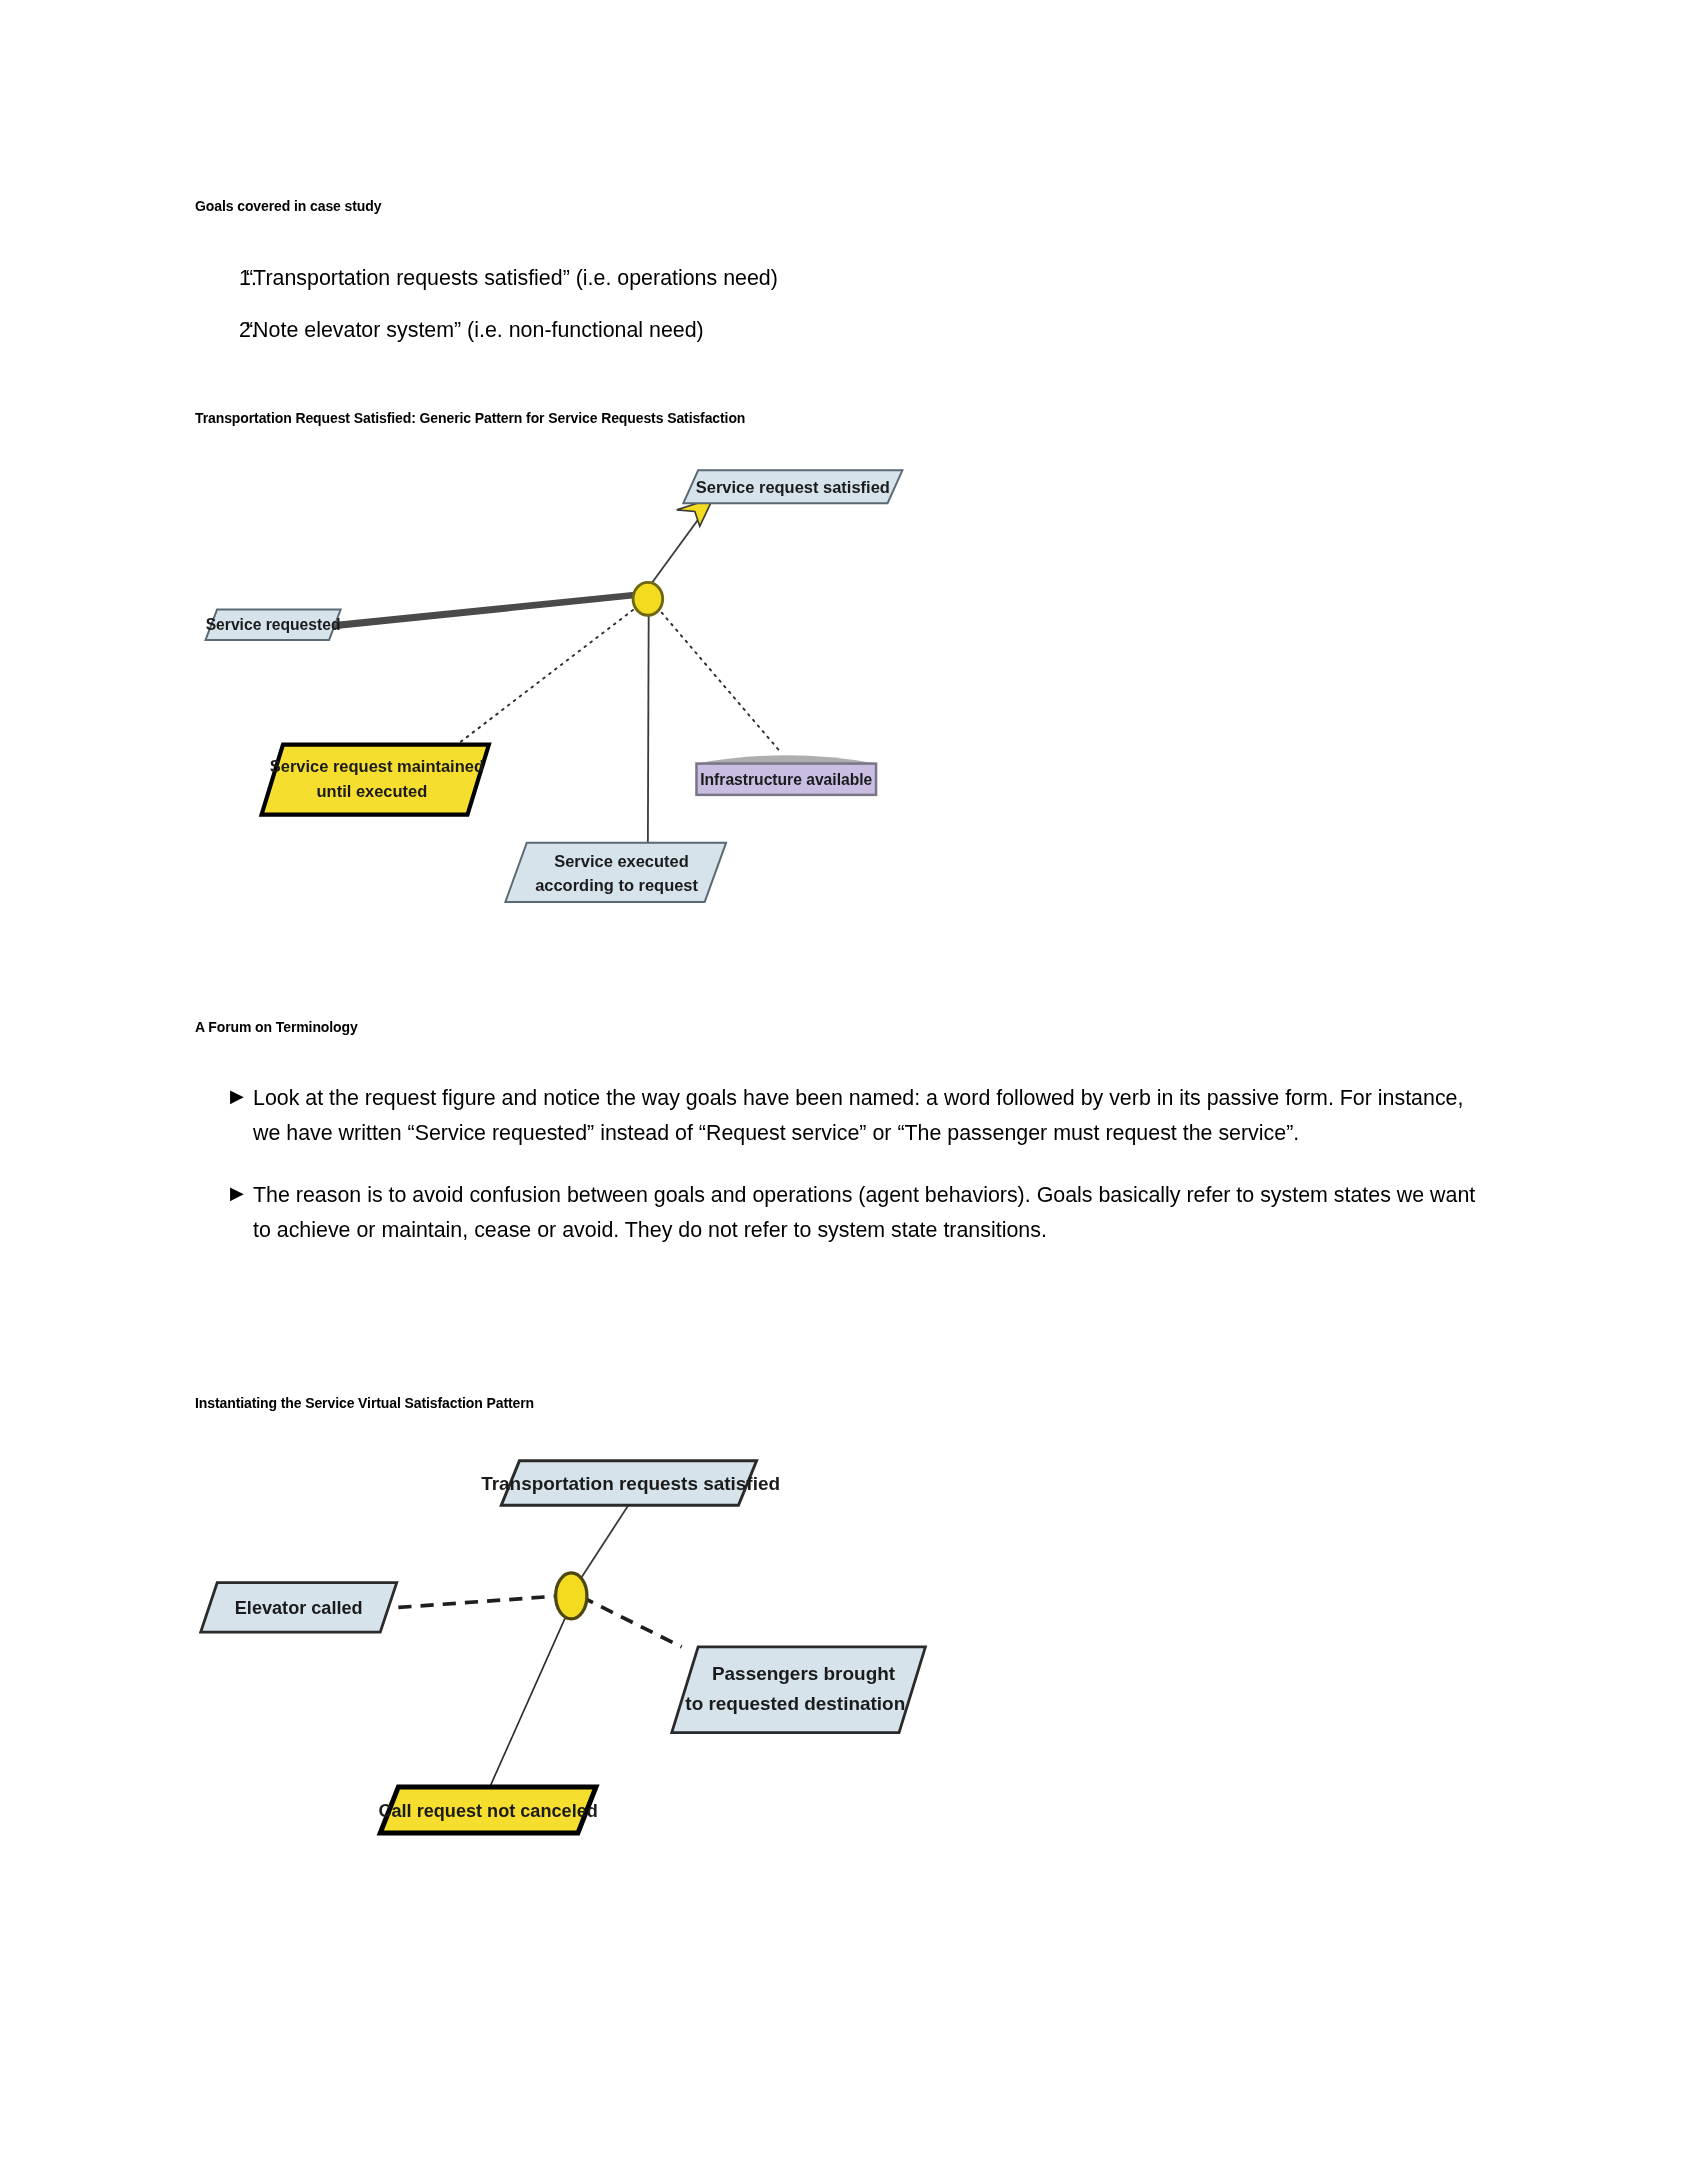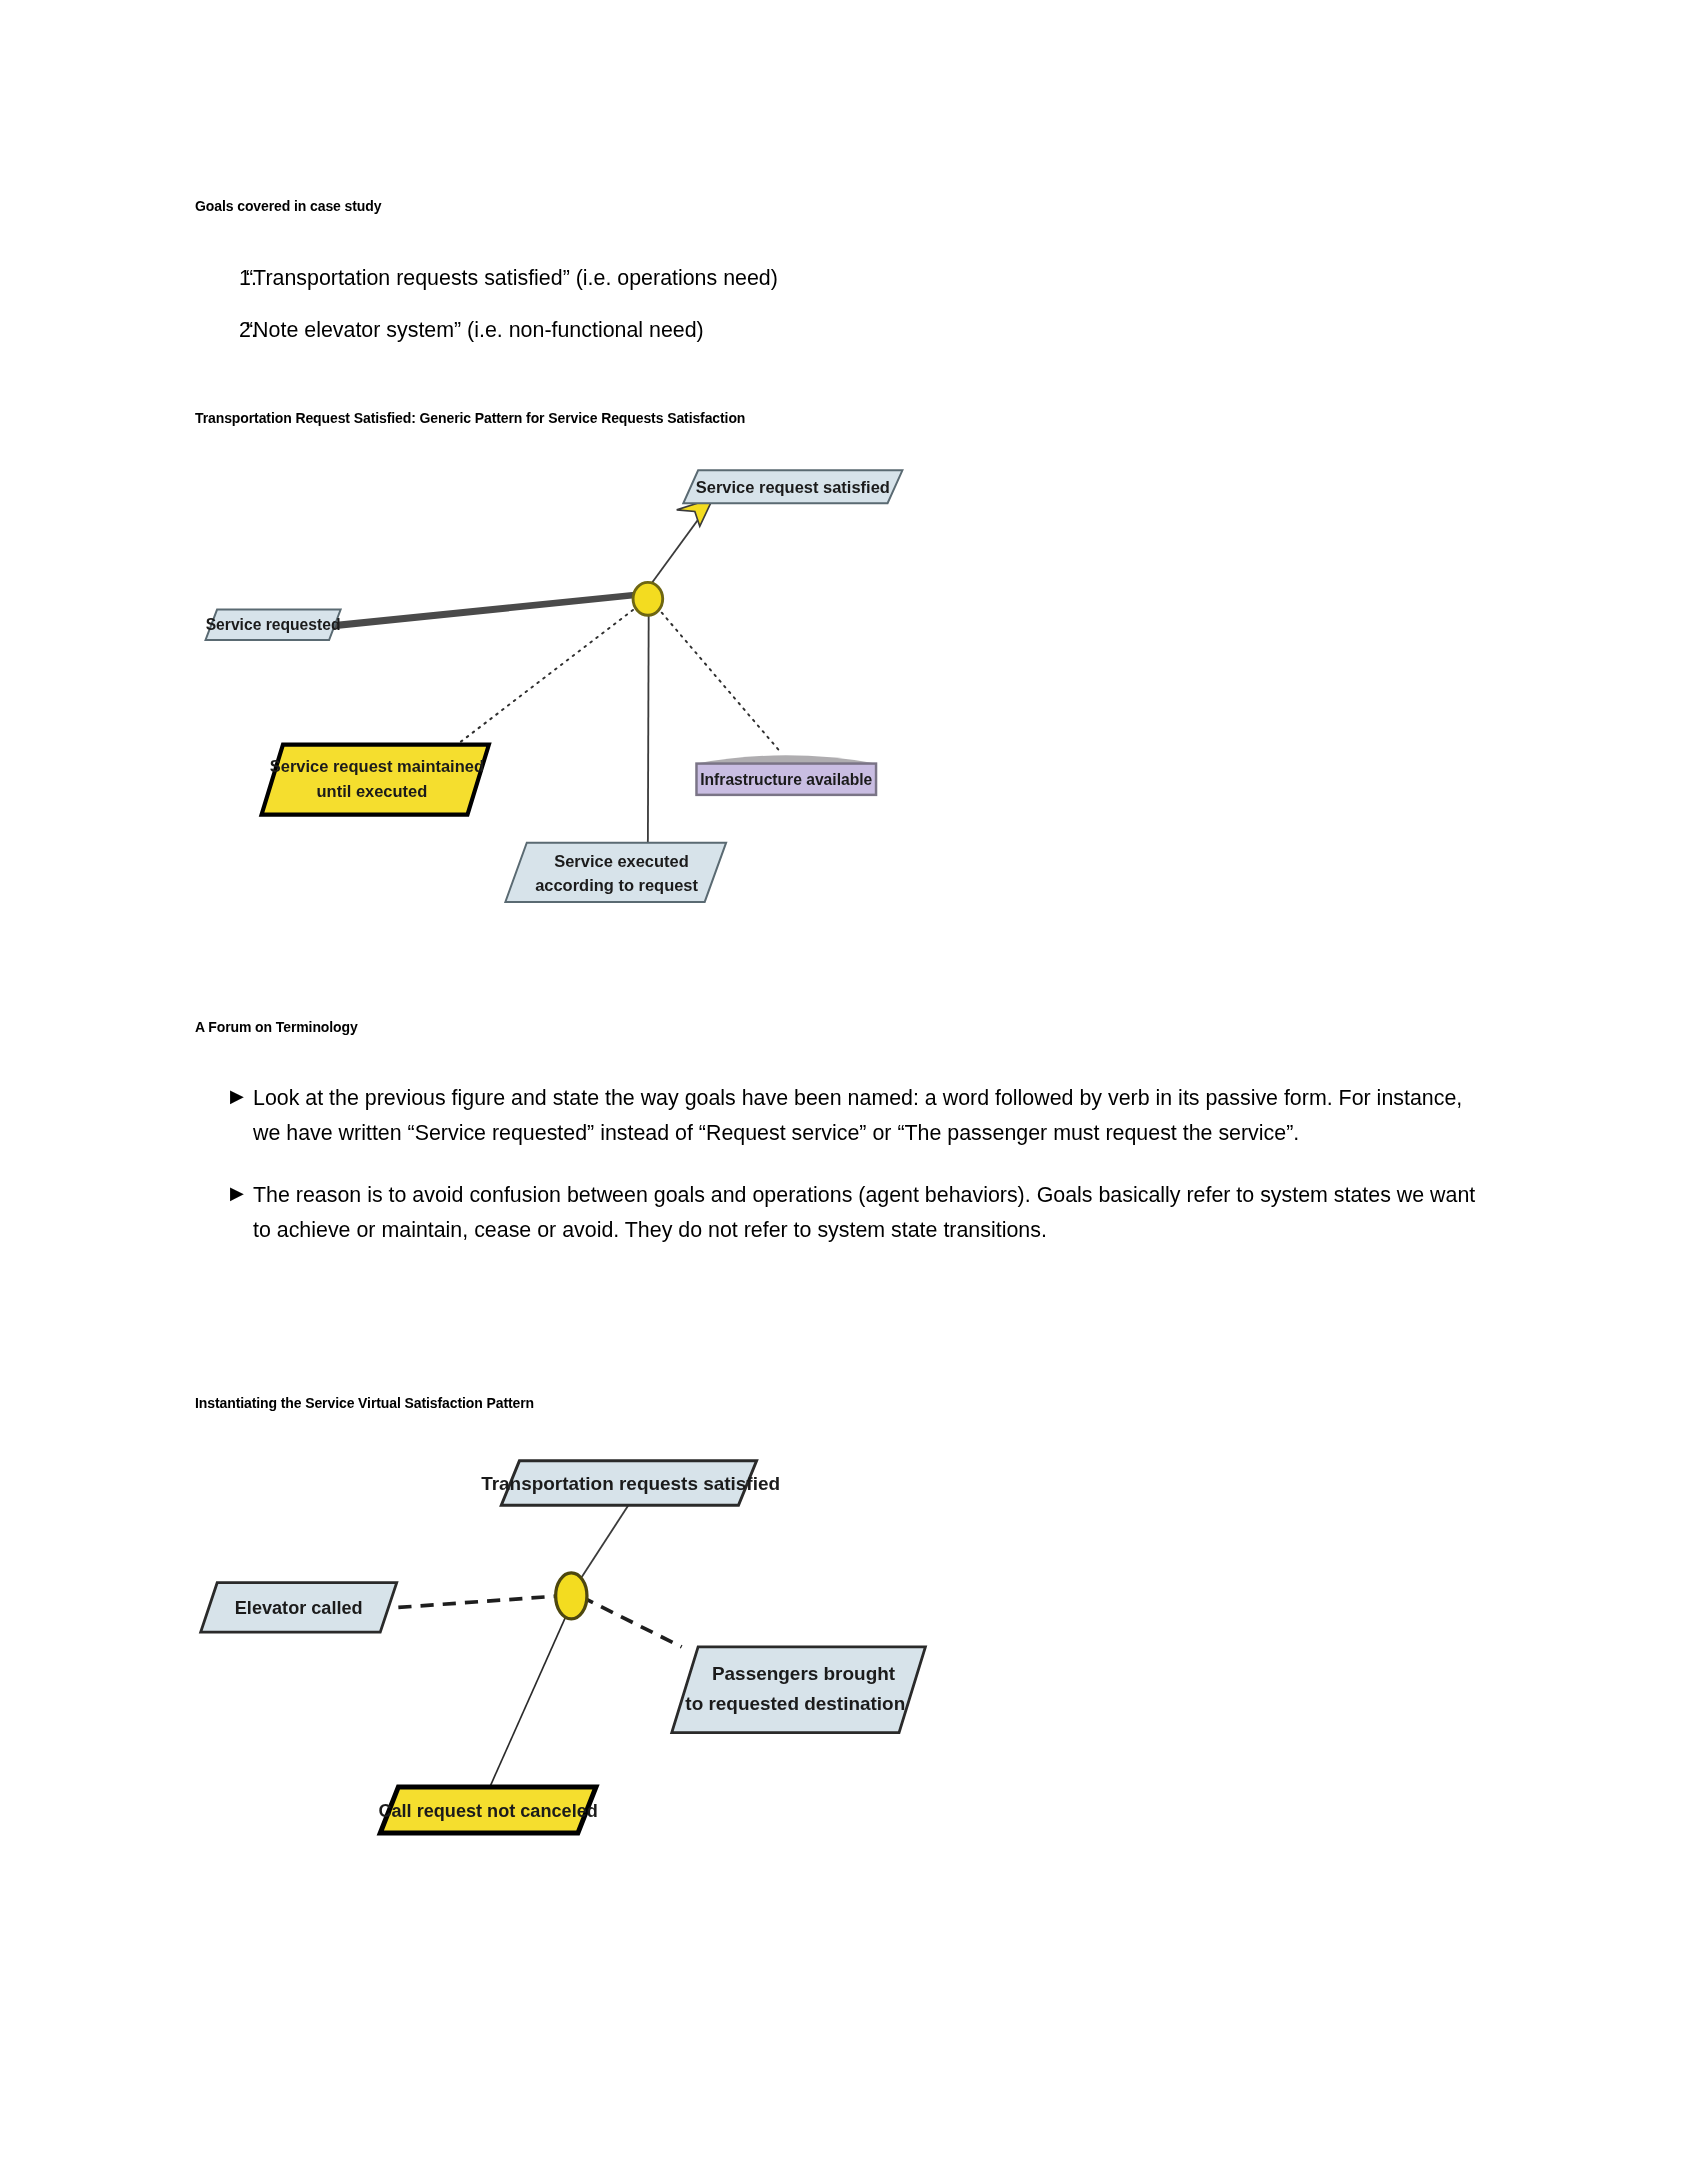--- a/index.html
+++ b/index.html
@@ -173,21 +173,21 @@
 
       <ellipse cx="551" cy="172" rx="18" ry="20" fill="#f3dc20" stroke="#6e6612" stroke-width="3.5"></ellipse>
     </svg>
   </div>
 
   <h2 class="section-heading heading-note">A Forum on Terminology</h2>
 
   <div class="bullet-list">
     <div class="bullet-item">
       <span class="bullet-marker">▶</span>
-      <span class="bullet-text">Look at the previous figure and state the way goals have been named: a word followed by verb in its passive form. For instance, we have written “Service requested” instead of “Request service” or “The passenger must request the service”.</span>
+      <span class="bullet-text">Look at the request figure and notice the way goals have been named: a word followed by verb in its passive form. For instance, we have written “Service requested” instead of “Request service” or “The passenger must request the service”.</span>
     </div>
     <div class="bullet-item">
       <span class="bullet-marker">▶</span>
       <span class="bullet-text">The reason is to avoid confusion between goals and operations (agent behaviors). Goals basically refer to system states we want to achieve or maintain, cease or avoid. They do not refer to system state transitions.</span>
     </div>
   </div>
 
   <h2 class="section-heading heading-inst">Instantiating the Service Virtual Satisfaction Pattern</h2>
 
   <div class="figure fig2">

